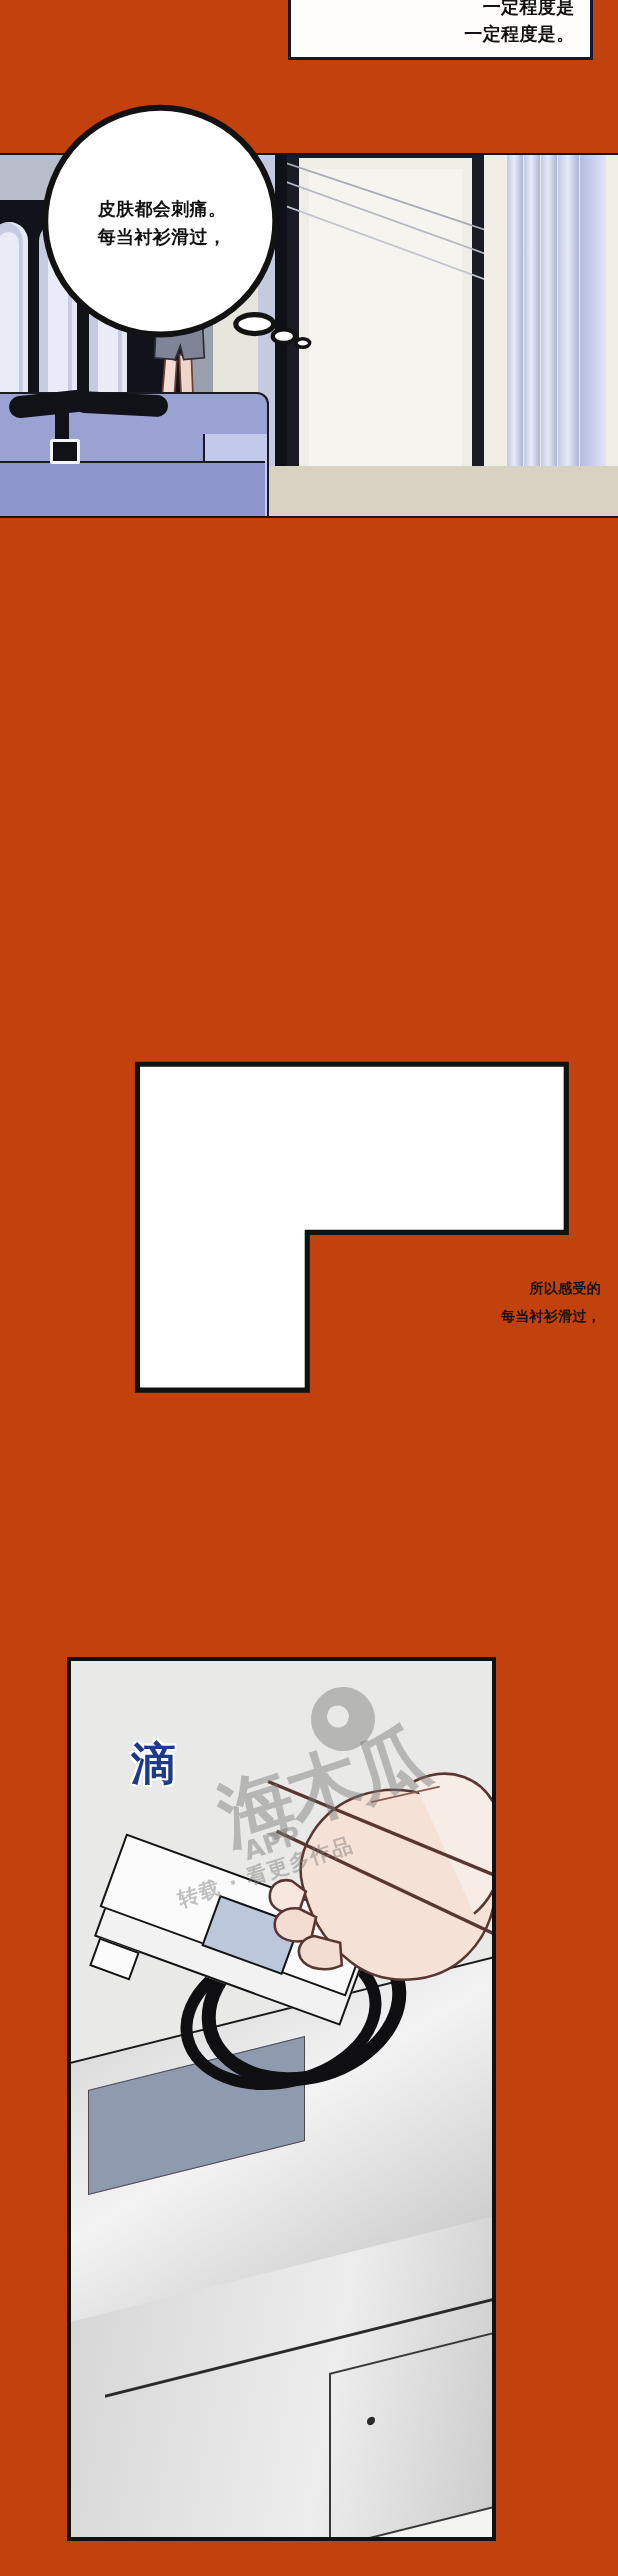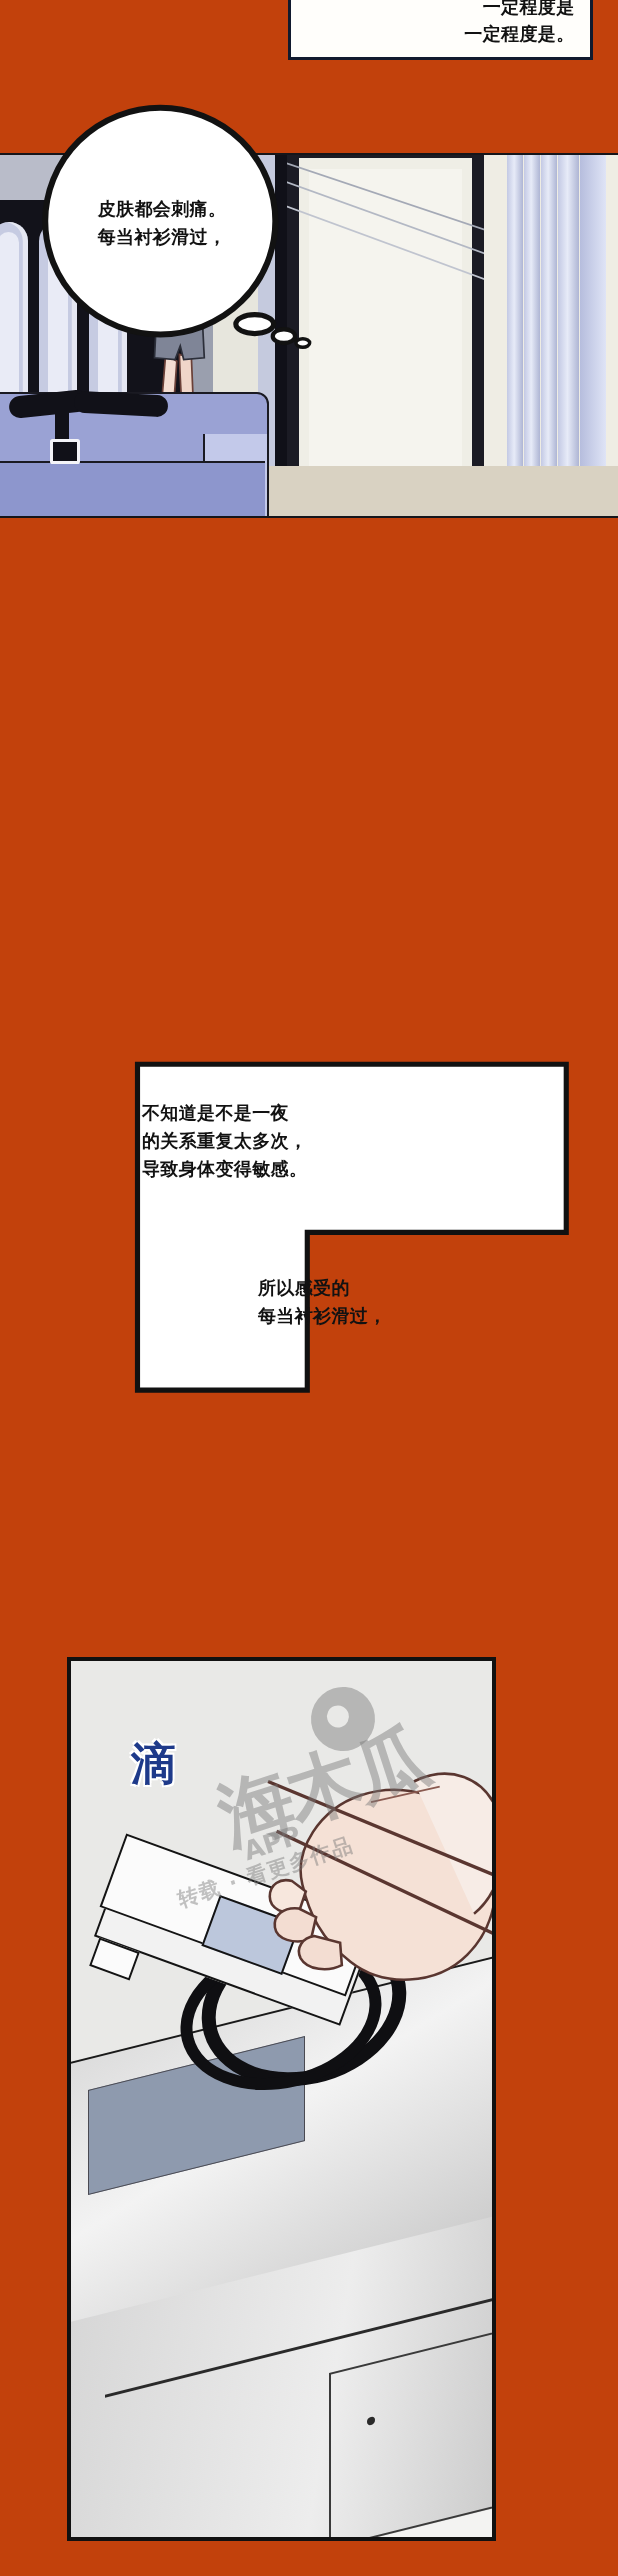--- a/index.html
+++ b/index.html
@@ -64,21 +64,21 @@
   .strap-buckle{position:absolute;left:50px;bottom:52px;width:24px;height:19px;border:3.4px solid #f4f4f8;background:#111118;border-radius:2.6px;}
   .cloth{position:absolute;bottom:101px;height:22px;background:#111118;border-radius:12px;}
   .cloth.k1{left:8.6px;width:79px;transform:rotate(-6deg);}
   .cloth.k2{left:74px;width:94px;transform:rotate(3deg);}
   
   .fig{position:absolute;left:0;top:0;width:618px;height:361px;}
 
   
   #panel-narration-step{left:0;top:1054px;width:618px;height:343px;}
   .narr1{position:absolute;left:142px;top:45px;width:288px;text-align:left;font-size:18px;line-height:28px;}
-  .narr2{position:absolute;left:258px;top:220px;width:343px;padding-right:6.9px;font-size:18px;line-height:28px;}
+  .narr2{position:absolute;left:258px;top:220px;width:343px;text-align:right;padding-right:6.9px;font-size:14px;line-height:28px;}
 
   
   #panel-bottom{
     left:67px;top:1657px;width:429px;height:884px;overflow:hidden;
     background:#e8e8e6;border:4.3px solid #111111;box-sizing:border-box;
   }
   .bp-wall{position:absolute;left:0;top:0;width:429px;height:550px;background:#e9e9e7;}
   .bp-floor{position:absolute;left:0;top:532px;width:429px;height:361px;background:#f3f3f2;}
   
   .counter-top{position:absolute;left:-52px;top:343px;width:567px;height:258px;
@@ -216,25 +216,20 @@
     <div class="abs cjk" style="left:0;top:101px;width:258px;text-align:center;font-size:18px;line-height:28px;">
       <div>皮肤都会刺痛。</div>
       <div>每当衬衫滑过，</div>
     </div>
   </div>
 
   <div class="abs" id="panel-narration-step">
     <svg viewBox="0 0 720 400" style="width:618px;height:343px;">
       <path d="M160 12 L660 12 L660 208 L358 208 L358 392 L160 392 Z" fill="#ffffff" stroke="#111111" stroke-width="6" stroke-linejoin="miter"></path>
     </svg>
-    <div class="narr1 cjk">
-      <div>不知道是不是一夜</div>
-      <div>的关系重复太多次，</div>
-      <div>导致身体变得敏感。</div>
-    </div>
     <div class="narr2 cjk">
       <div>所以感受的</div>
       <div>每当衬衫滑过，</div>
     </div>
   </div>
 
   <div class="abs" id="panel-bottom">
     <div class="bp-wall"></div>
     <div class="bp-floor"></div>
 

